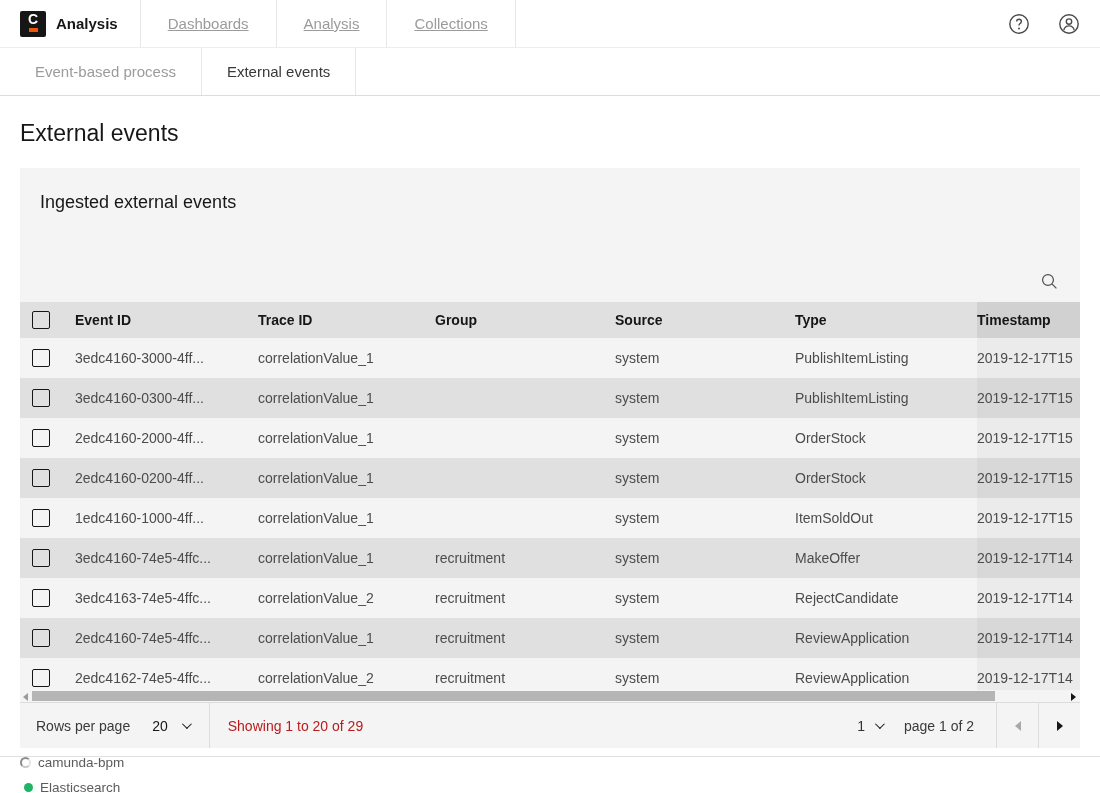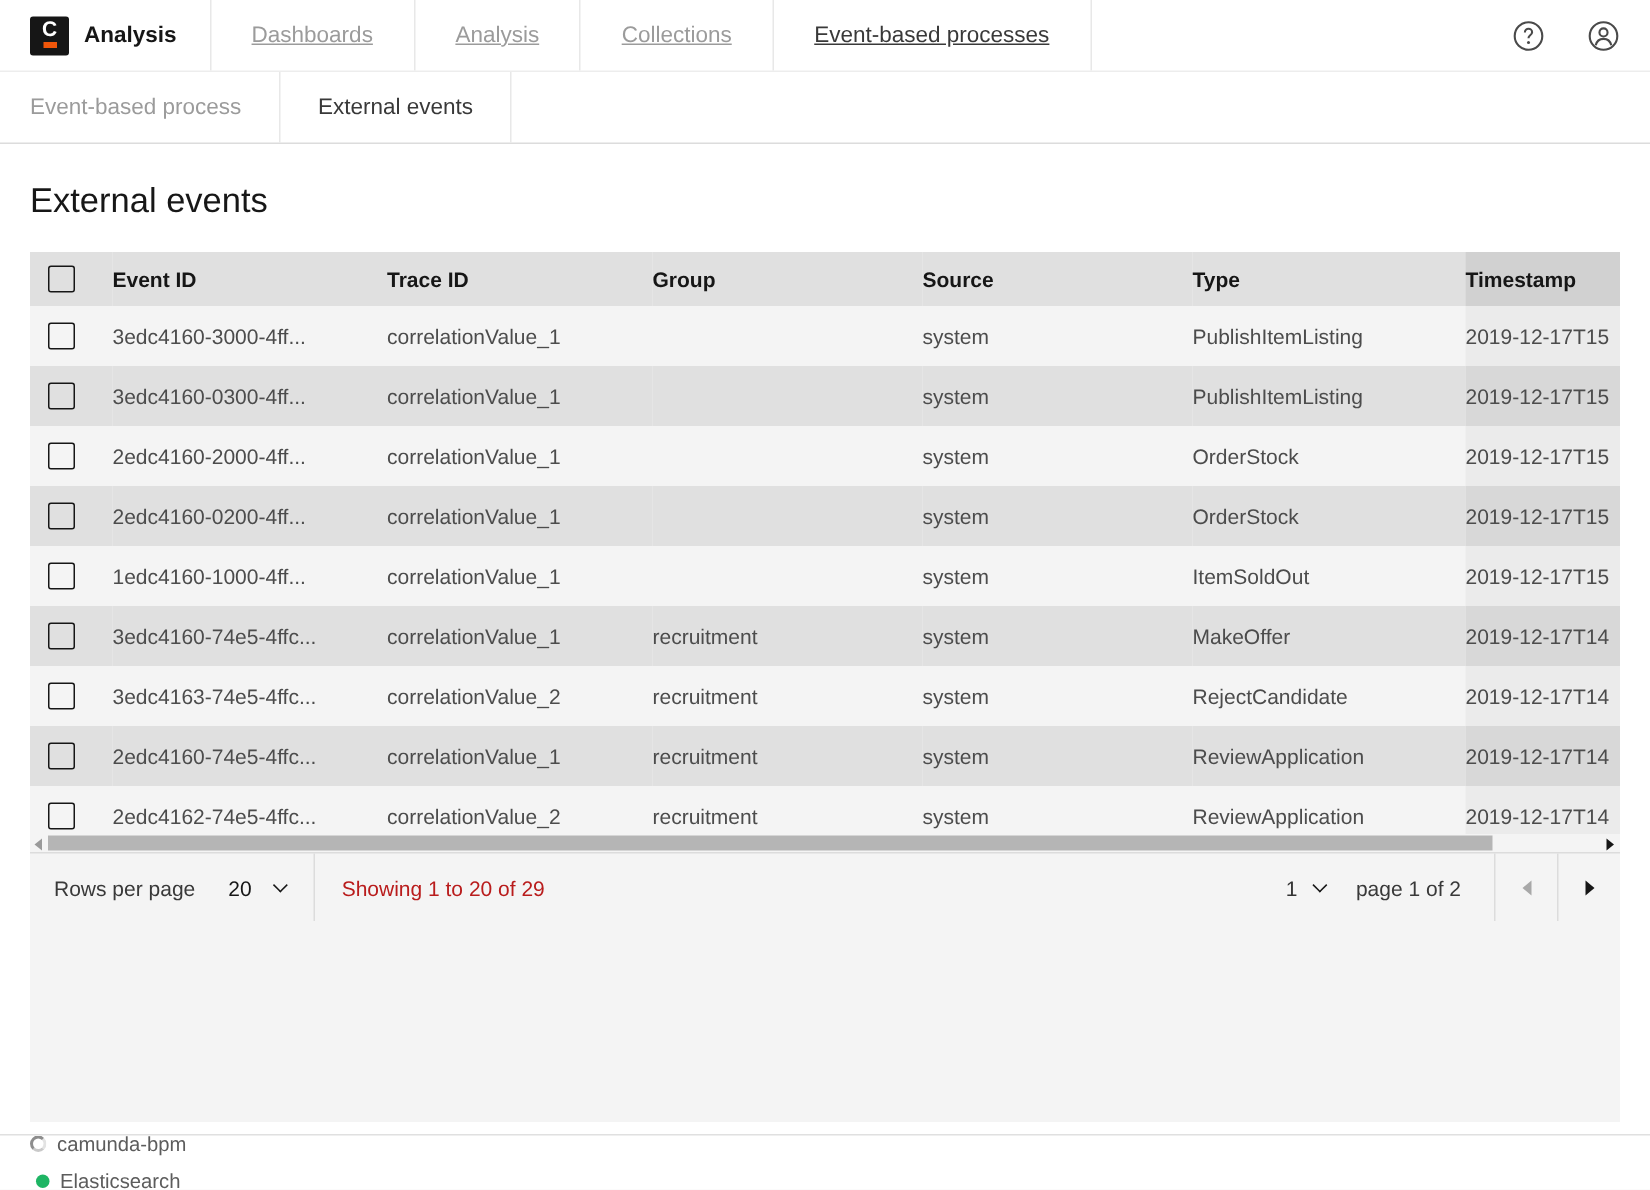--- a/index.html
+++ b/index.html
@@ -41,21 +41,21 @@
 
   
   .subnav {
     height:48px; display:flex; align-items:stretch;
     border-bottom:1px solid #dcdcdc; padding-left:20px; background:#fff;
   }
   .subtab {
     display:flex; align-items:center; font-size:15px; color:#9b9b9b;
     padding:0 25px; border-right:1px solid #e8e8e8; cursor:pointer; white-space:nowrap;
   }
-  .subtab:first-child { padding-left:0; }
+  .subtab:first-child { padding-left:0;margin-left:15px; }
   .subtab.active { color:#393939; }
 
   
   main { padding:0 20px; }
   h1.page-title { margin:22px 0 20px; font-size:23px; font-weight:500; line-height:30px; color:#171717; }
 
   .panel { background:#f4f4f4; height:580px; display:flex; flex-direction:column; }
   .panel-head { height:134px; padding:24px 20px 0; position:relative; flex:none; }
   .panel-title { margin:0; font-size:18px; font-weight:400; color:#171717; }
   .search-btn { position:absolute; right:22px; bottom:12px; }
@@ -153,23 +153,20 @@
   <nav class="main-nav">
     <div class="nav-item">
       <span>Dashboards</span>
     </div>
     <div class="nav-item">
       <span>Analysis</span>
     </div>
     <div class="nav-item">
       <span>Collections</span>
     </div>
-    <div class="nav-item active">
-      <span>Event-based processes</span>
-    </div>
   </nav>
   <div class="header-actions">
     <span class="icon-btn">
       <svg width="22" height="22" viewBox="0 0 22 22" fill="none">
         <circle cx="11" cy="11" r="9.2" stroke="#4a4a4a" stroke-width="1.4"></circle>
         <path d="M8.6 8.6c0-1.4 1.1-2.4 2.4-2.4s2.4 1 2.4 2.3c0 1.2-.8 1.7-1.6 2.3-.6.5-.8.9-.8 1.7" stroke="#4a4a4a" stroke-width="1.4" fill="none"></path>
         <circle cx="11" cy="15.4" r="1" fill="#4a4a4a"></circle>
       </svg>
     </span>
     <span class="icon-btn">
@@ -188,20 +185,29 @@
   </div>
   <div class="subtab active">
     <span>External events</span>
   </div>
 </div>
 
 <main>
   <h1 class="page-title">External events</h1>
 
   <section class="panel">
+    <div class="panel-head">
+      <h2 class="panel-title">Ingested external events</h2>
+      <span class="icon-btn search-btn">
+        <svg width="17" height="17" viewBox="0 0 17 17" fill="none">
+          <circle cx="7" cy="7" r="5.4" stroke="#4c4c4c" stroke-width="1.2"></circle>
+          <line x1="11.2" y1="11.2" x2="15.4" y2="15.4" stroke="#4c4c4c" stroke-width="1.2"></line>
+        </svg>
+      </span>
+    </div>
 
     <div class="table-clip">
       <table class="etable">
         <thead>
           <tr>
             <th class="col-check"><span class="checkbox"></span></th>
             <th class="col-event">Event ID</th>
             <th class="col-trace">Trace ID</th>
             <th class="col-group">Group</th>
             <th class="col-source">Source</th>

